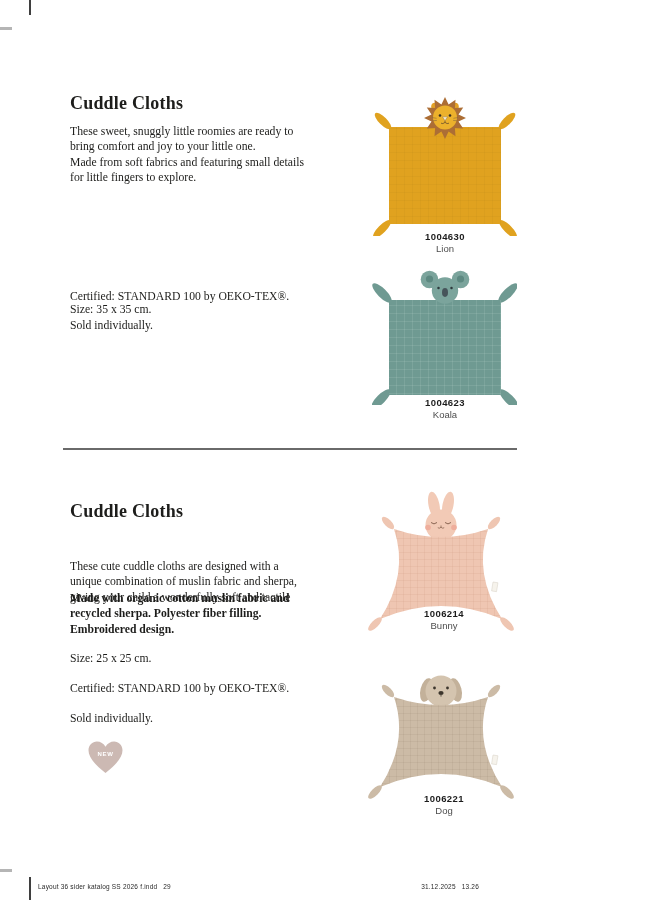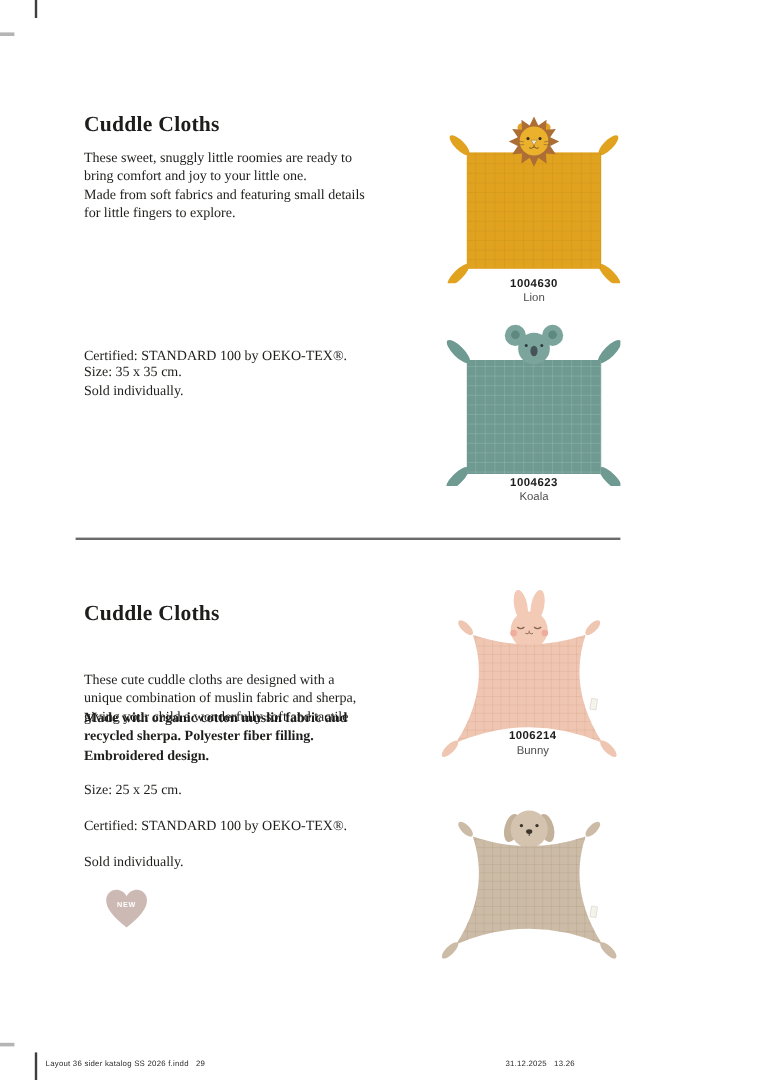--- a/index.html
+++ b/index.html
@@ -179,17 +179,21 @@
     <g fill="#ccbba6">
       <ellipse cx="20" cy="34" rx="8" ry="3.5" transform="rotate(45 20 34)"></ellipse>
       <ellipse cx="126" cy="34" rx="8" ry="3.5" transform="rotate(-45 126 34)"></ellipse>
       <ellipse cx="7" cy="135" rx="9" ry="3.5" transform="rotate(-45 7 135)"></ellipse>
       <ellipse cx="139" cy="135" rx="9" ry="3.5" transform="rotate(45 139 135)"></ellipse>
       <path d="M26 40Q73 56 120 40Q105 85 134 130Q73 104 12 130Q41 85 26 40Z"></path>
     </g>
     <path d="M26 40Q73 56 120 40Q105 85 134 130Q73 104 12 130Q41 85 26 40Z" fill="url(#gDog)"></path>
     <rect x="125" y="98" width="5" height="9" fill="#f6f3ec" stroke="#d8d2c6" stroke-width="0.5" transform="rotate(9 125 98)"></rect>
   </svg>
+  <div class="prod-label" style="left:368px;top:793px;width:152px;">
+    <div class="prod-code">1006221</div>
+    <div class="prod-name">Dog</div>
+  </div>
 
   <div class="footer-text" style="left:38px;top:883px;">Layout 36 sider katalog SS 2026 f.indd   29</div>
   <div class="footer-text" style="right:38px;top:883px;">31.12.2025   13.26</div>
 
 </div>
 
 </body></html>

